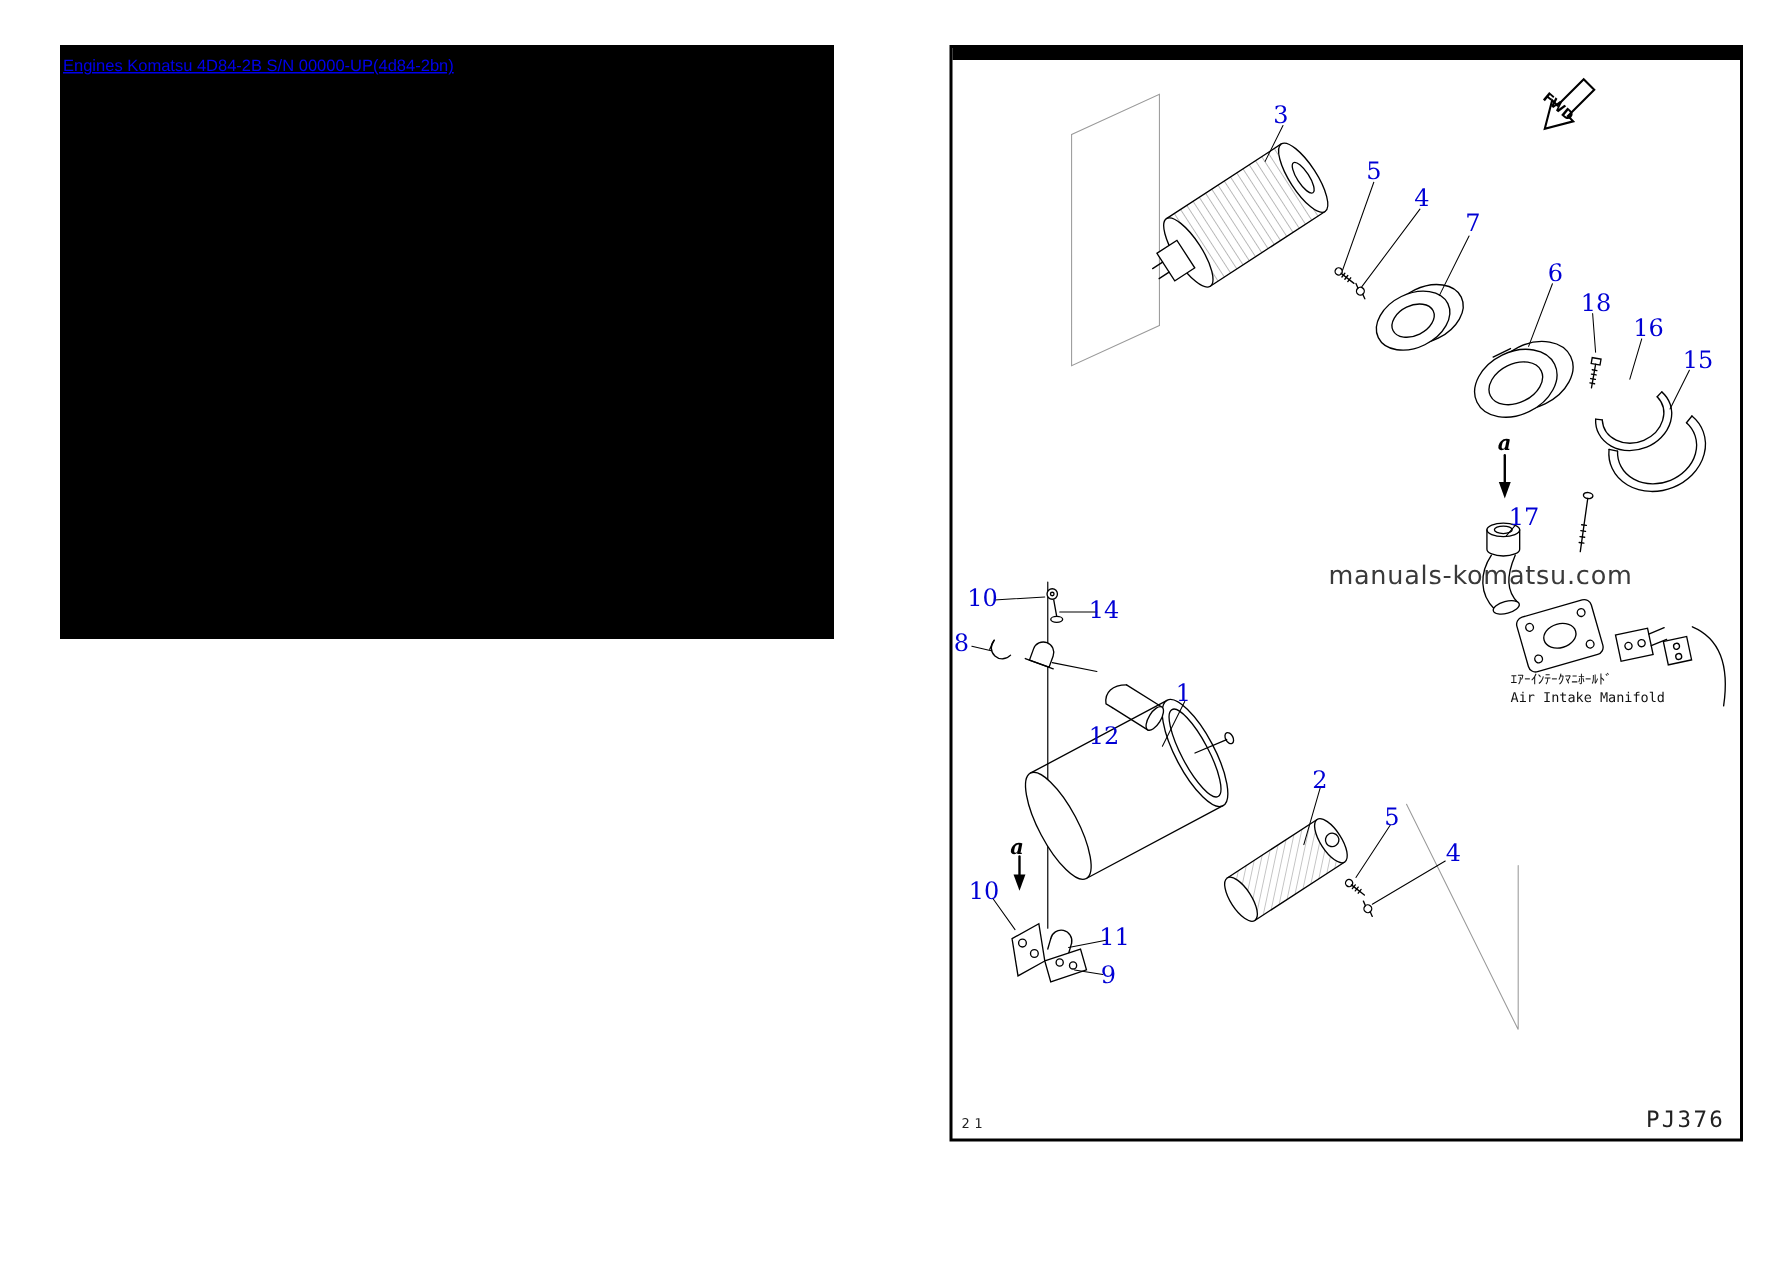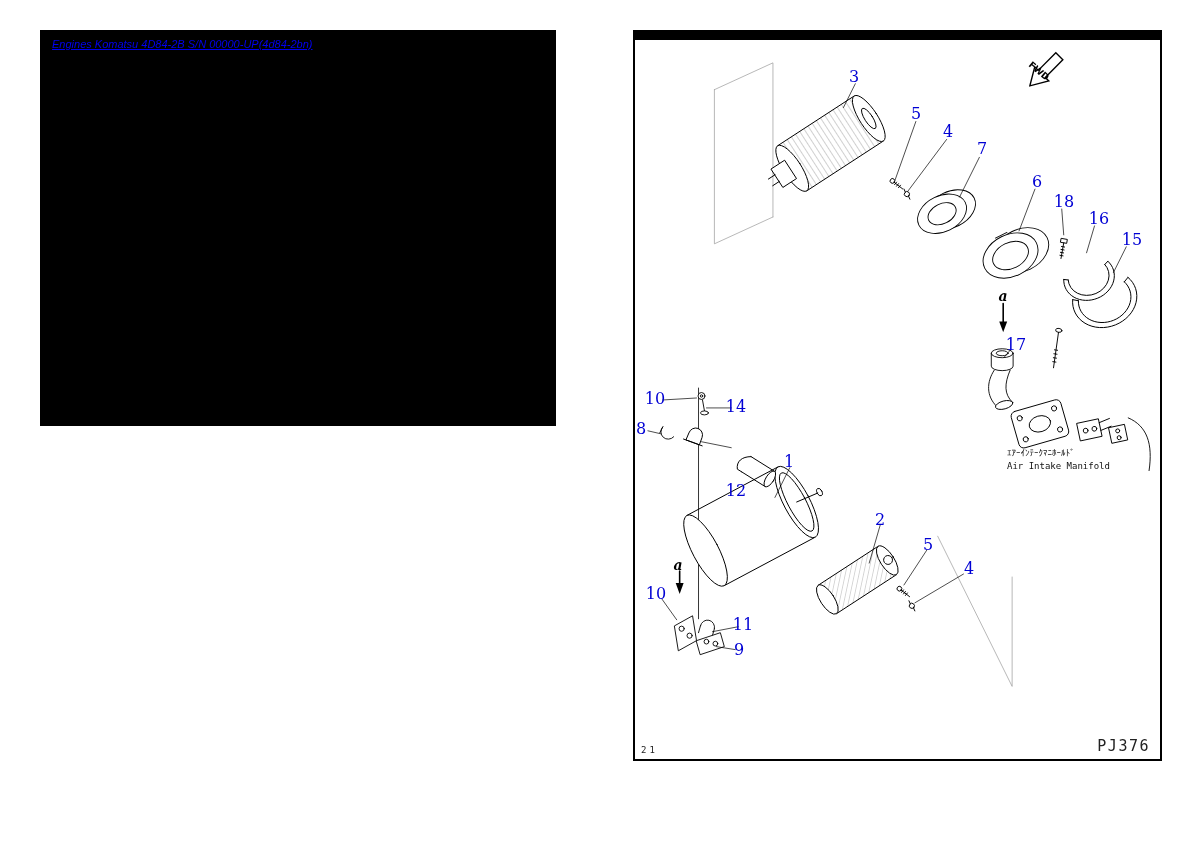--- a/index.html
+++ b/index.html
@@ -7,23 +7,23 @@
   html,body { margin:0; padding:0; }
   body {
     width:1190px; height:842px; position:relative; overflow:hidden;
     background:#ffffff; font-family:"Liberation Sans",sans-serif;
   }
   .black-panel {
     position:absolute; left:40px; top:30px; width:516px; height:396px;
     background:#000000;
   }
   .title-link {
-    display:inline-block; margin:8px 2px 0 12px;
+    display:inline-block; margin:8px 2px 0 2px;
     color:var(--link); font-size:11px; text-decoration:underline;
-    font-family:"Liberation Sans",sans-serif; cursor:pointer;font-style:italic;
+    font-family:"Liberation Sans",sans-serif; cursor:pointer;
   }
   .diagram-panel {
     position:absolute; left:633px; top:30px; width:529px; height:731px;
     background:#ffffff; border:2px solid #000;
   }
   .top-bar {
     position:absolute; left:0; top:0; right:0; height:8px; background:#000;
   }
   .art, .callout-layer { position:absolute; left:0; top:0; width:100%; height:100%; }
   .callout {
@@ -327,19 +327,20 @@
         <span class="callout" style="left: 154px; top: 430px;">1</span>
         <span class="callout" style="left: 245px; top: 488px;">2</span>
         <span class="callout" style="left: 293px; top: 513px;">5</span>
         <span class="callout" style="left: 334px; top: 537px;">4</span>
         <span class="callout ref" style="left: 43px; top: 533px;">a</span>
         <span class="callout" style="left: 21px; top: 562px;">10</span>
         <span class="callout" style="left: 108px; top: 593px;">11</span>
         <span class="callout" style="left: 104px; top: 618px;">9</span>
       </div>
 
+    <div class="watermark">manuals-komatsu.com</div>
     <div class="label-jp">ｴｱｰｲﾝﾃｰｸﾏﾆﾎｰﾙﾄﾞ</div>
     <div class="label-en">Air Intake Manifold</div>
     <div class="page-num">21</div>
     <div class="fig-code">PJ376</div>
   </div>
 
 </div>
 
 </body></html>

